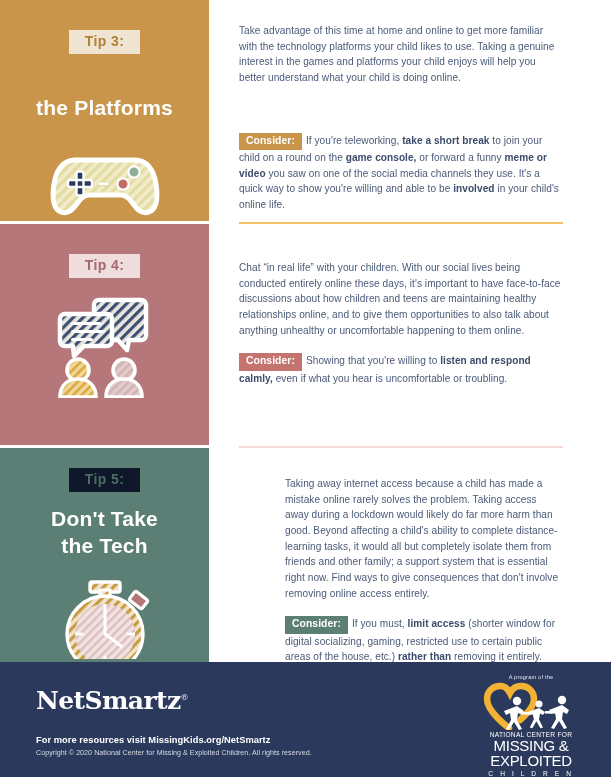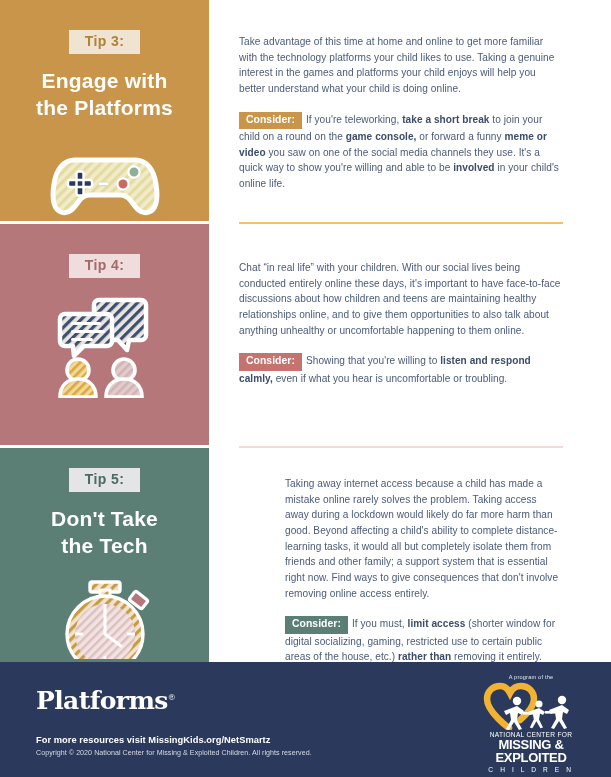--- a/index.html
+++ b/index.html
@@ -28,41 +28,41 @@
   .tip-sep { height: 3px; background: #ffffff; width: 100%; }
 
   .tip-badge {
     margin-top: 30px;
     padding: 4px 16px 6px;
     font-size: 14px; font-weight: bold; letter-spacing: .4px;
     line-height: 1;
   }
   .t3 .tip-badge { background: #EFE3D2; color: #B08237; }
   .t4 .tip-badge { background: #EEDDDC; color: #A5686B; }
-  .t5 .tip-badge { background: #e5e5e5; color: #4B6C63; margin-top: 20px; }
+  .t5 .tip-badge { background: #0f172a; color: #4B6C63; margin-top: 20px; }
 
   .tip-title {
     margin-top: 14px;
     color: #ffffff;
     font-size: 21px; font-weight: bold;
     line-height: 1.28;
     text-align: center;
     letter-spacing: .2px;
   }
 
   .tip-art { margin-top: 16px; width: 120px; height: 92px; }
   .t5 .tip-art { margin-top: 14px; }
 
   
   .sec {
     padding: 0 48px 0 30px;
     position: relative;
     display: flex; flex-direction: column;
   }
-  .sec.s3 { height: 224px; padding-top: 34px; }
+  .sec.s3 { height: 224px; padding-top: 23px; gap: 32px; }
   .sec.s4 { height: 224px; padding-top: 36px; }
   .sec.s5 { height: 214px; padding-top: 28px; margin-left: 46px; }
 
   .para {
     color: #4A5A78;
     font-size: 10.1px;
     line-height: 1.55;
     letter-spacing: .05px;
   }
   .para b { font-weight: bold; color: #3C4C6B; }
@@ -108,38 +108,38 @@
   }
   .footer-copy {
     position: absolute; left: 36px; top: 87px;
     font-size: 7.1px; color: #D6DBE6; letter-spacing: .05px; text-align: center;
   }
 
   .ncmec { position: absolute; right: 28px; top: 12px; width: 104px; text-align: center; }
   .ncmec-pre { font-size: 5.6px; color: #E2E6EF; letter-spacing: .2px; margin-bottom: 2px; }
   .ncmec-art { width: 104px; height: 48px; }
   .ncmec-l1 { font-size: 6.6px; letter-spacing: .3px; color: #fff; margin-top: 1px; }
-  .ncmec-l2 { font-size: 13px; font-weight: bold; letter-spacing: -.3px; color: #fff; line-height: 1.03; }
+  .ncmec-l2 { font-size: 15px; font-weight: normal; letter-spacing: -.3px; color: #fff; line-height: 1.03; }
   .ncmec-l3 { font-size: 6.6px; letter-spacing: 2.6px; color: #fff; margin-top: 1px; }
 
   .rail-footpad { background: #5C7F75; height: 3px; width: 209px; }
 </style>
 </head>
 <body>
 
 <div class="page">
 
   <div class="content">
 
     <div class="rail">
 
       <div class="tip-panel t3">
         <div class="tip-badge">Tip 3:</div>
         <div class="tip-title">
-          <span>Engage with</span><br>
+          <br>
           <span>the Platforms</span>
         </div>
         <div class="tip-art">
           <svg viewBox="0 0 120 92" width="120" height="92">
             <defs>
               <pattern id="dg" width="7" height="7" patternTransform="rotate(45)" patternUnits="userSpaceOnUse">
                 <rect width="7" height="7" fill="#F2EBC9"></rect>
                 <rect width="3.2" height="7" fill="#E3DCA2"></rect>
               </pattern>
             </defs>
@@ -247,21 +247,21 @@
 
       <div class="sec s5">
         <p class="para">Taking away internet access because a child has made a mistake online rarely solves the problem. Taking access away during a lockdown would likely do far more harm than good. Beyond affecting a child's ability to complete distance-learning tasks, it would all but completely isolate them from friends and other family; a support system that is essential right now. Find ways to give consequences that don't involve removing online access entirely.</p>
         <p class="para consider-block"><span class="consider-chip">Consider:</span><span>If you must, <b>limit access</b> (shorter window for digital socializing, gaming, restricted use to certain public areas of the house, etc.) <b>rather than</b> removing it entirely.</span></p>
       </div>
     </div>
   </div>
 
   <div class="footer">
     <div class="footer-inner">
-      <div class="brand"><span>Platforms</span><sup>®</sup></div>
+      <div class="brand"><span>NetSmartz</span><sup>®</sup></div>
       <div class="footer-link">For more resources visit MissingKids.org/NetSmartz</div>
       <div class="footer-copy">Copyright © 2020 National Center for Missing &amp; Exploited Children. All rights reserved.</div>
 
       <div class="ncmec">
         <div class="ncmec-pre">A program of the</div>
         <div class="ncmec-art">
           <svg viewBox="0 0 104 48" width="104" height="48">
             <path d="M30 46 C30 46 8 30 8 17 C8 9 14 4 21 4 C26 4 29 7 31 11 C33 7 37 4 42 4 C49 4 55 9 55 17
                      C55 24 48 32 41 38" fill="none" stroke="#F2B233" stroke-width="6.5" stroke-linecap="round"></path>
 

